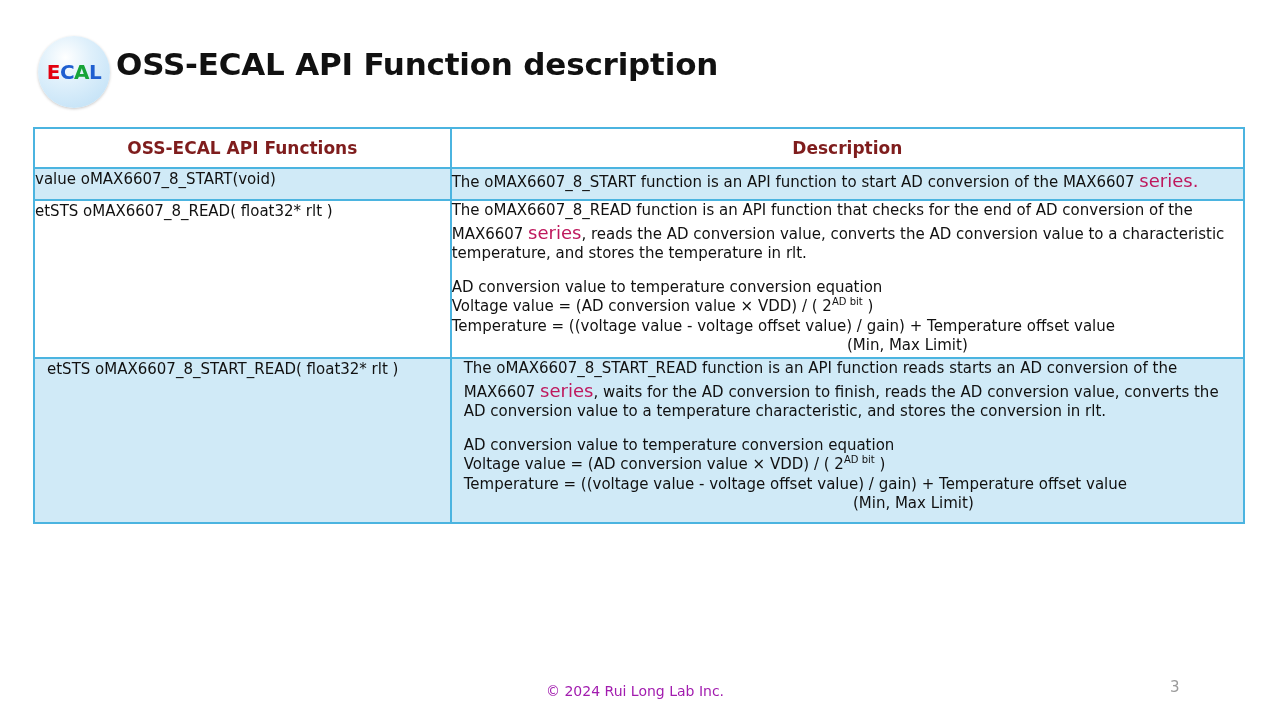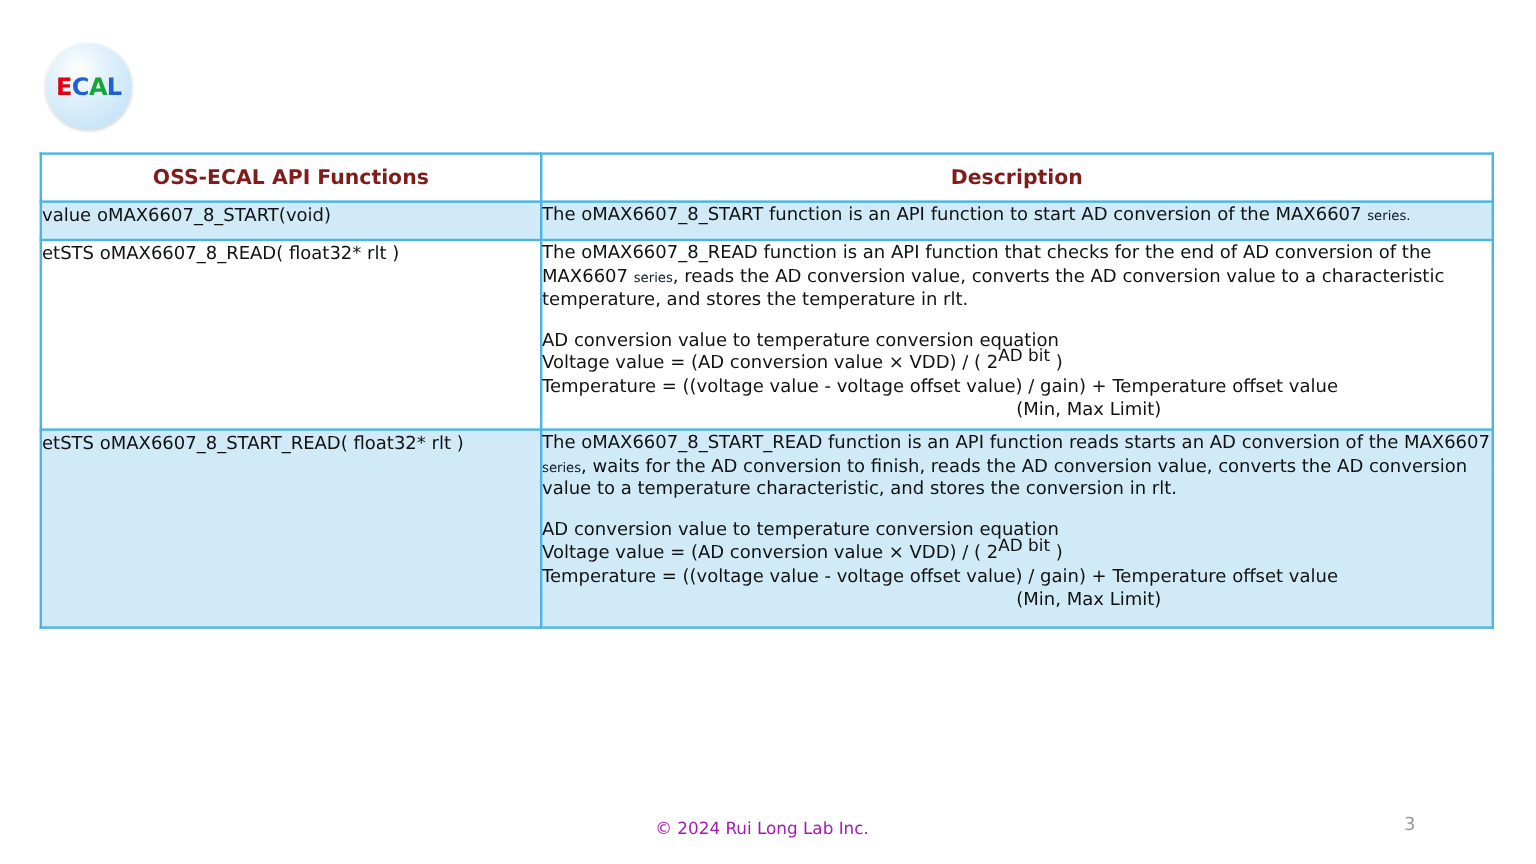--- a/index.html
+++ b/index.html
@@ -103,31 +103,31 @@
   }
 
   .row-blue .cell-fn,
   .row-blue .cell-desc { background: #d0eaf7; }
   .row-white .cell-fn,
   .row-white .cell-desc { background: #ffffff; }
 
   
   .r1 .cell-fn, .r1 .cell-desc { height: 30px; }
   .r2 .cell-fn, .r2 .cell-desc { height: 156px; }
-  .r3 .cell-fn, .r3 .cell-desc { height: 163px; }
+  .r3 .cell-fn, .r3 .cell-desc { height: 163px; padding-left: 12px; }
 
   .series {
-    font-size: 11px;
-    color: #0f172a;
+    font-size: 18px;
+    color: #be185d;
   }
   .eq-gap { height: 14px; }
   .eq-line { white-space: nowrap; }
   .eq-indent { padding-left: 120px; text-align: center; }
   sup.adbit {
-    font-size: 14px;
+    font-size: 10px;
     vertical-align: super;
     line-height: 0;
   }
   .desc-para { margin: 0; }
 
   
   .footer-copy {
     position: absolute;
     left: 546px;
     top: 683px;
@@ -145,20 +145,21 @@
 </style>
 </head>
 <body>
 
 <div class="header">
 
   <div class="logo">
     <span class="logo-text"><span class="l-e">E</span><span class="l-c">C</span><span class="l-a">A</span><span class="l-l">L</span></span>
   </div>
 
+  <div class="page-title">OSS-ECAL API Function description</div>
 </div>
 
 <table class="api-table">
   <colgroup>
     <col class="col-fn">
     <col class="col-desc">
   </colgroup>
   <thead>
     <tr>
       <th class="hdr-cell">OSS-ECAL API Functions</th>

